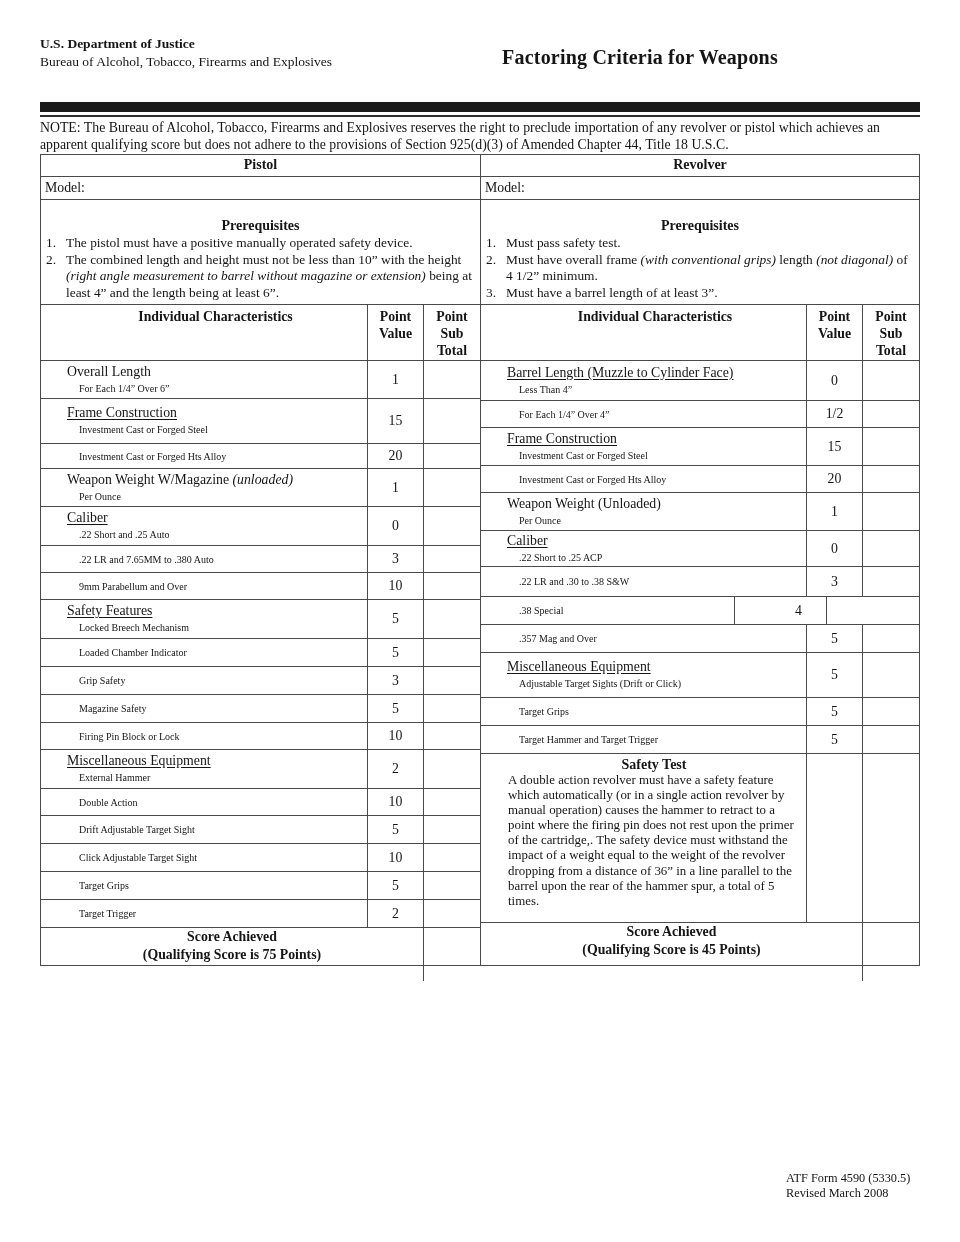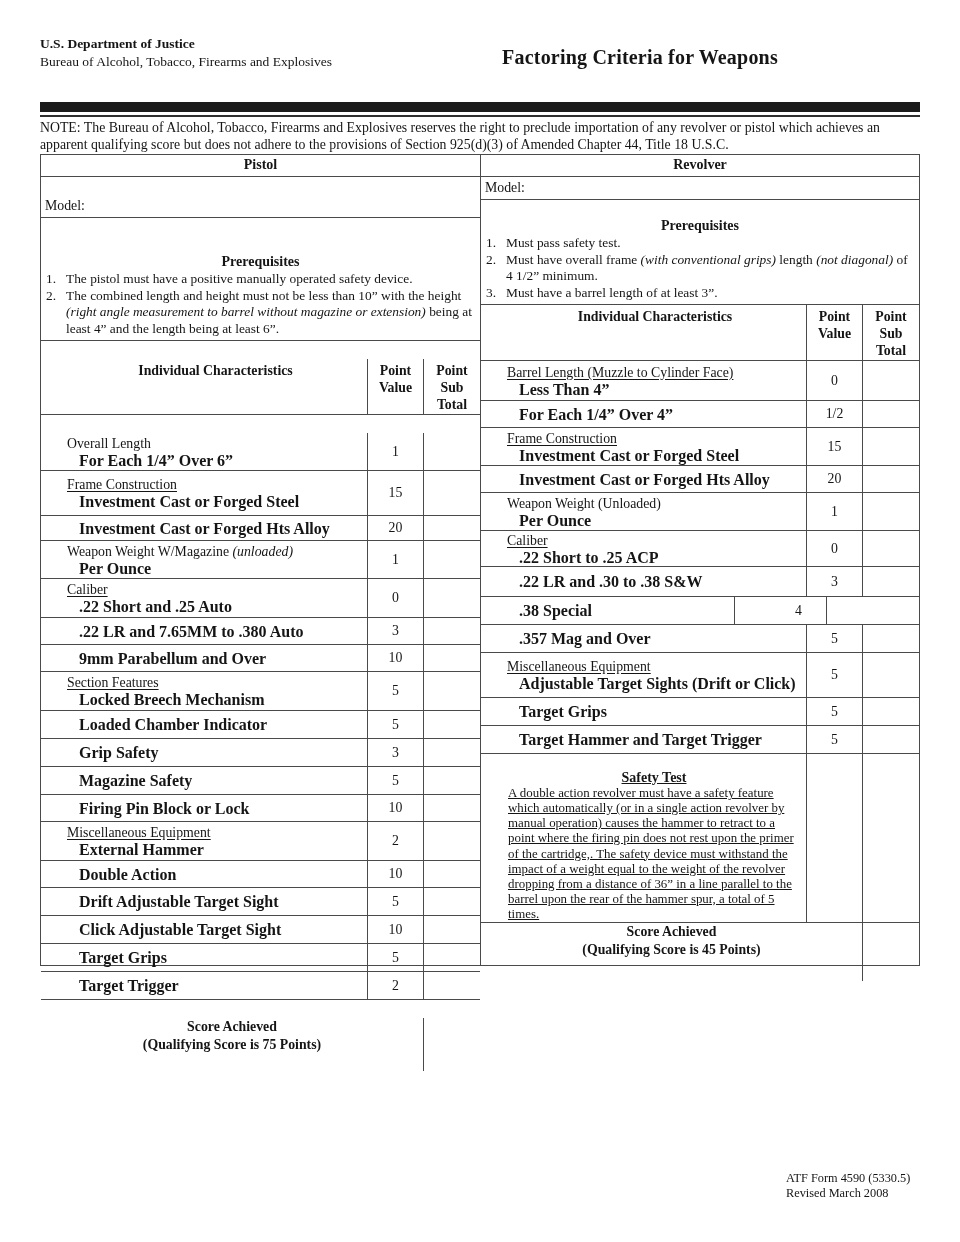--- a/index.html
+++ b/index.html
@@ -14,21 +14,21 @@
              font-size:20px;font-weight:bold;letter-spacing:.2px;}
   .bar{left:40px;top:102px;width:880px;height:10px;background:#1b1b1b;}
   .rule{left:40px;top:115px;width:880px;height:0;border-top:2px solid #2e2e2e;}
   .note{left:40px;top:120px;width:880px;font-size:13.8px;line-height:16.5px;}
 
   
   .ftable{left:40px;top:154px;width:880px;height:812px;border:1px solid #4a4a4a;
           display:flex;box-sizing:border-box;}
   .ftable *{box-sizing:border-box;}
   .half{display:flex;flex-direction:column;}
-  .half-l{width:440px;border-right:1px solid #4a4a4a;gap:18px;}
+  .half-l{width:440px;border-right:1px solid #4a4a4a;}
   .half-r{width:438px;}
   .r{display:flex;border-bottom:1px solid #4a4a4a;overflow:hidden;flex:none;}
   .r-last{border-bottom:none;}
   .r-title{height:22px;}
   .r-model{height:23px;}
   .r-prereq{height:89px;display:block;margin-top:16px;}
   .r-colhead{height:56px;}
   .c{overflow:hidden;}
   .c-char{flex:1;border-right:1px solid #4a4a4a;display:flex;flex-direction:column;
           justify-content:center;padding:1px 2px 1px 3px;margin-left:22px;}
@@ -42,22 +42,22 @@
   .model{flex:1;font-size:13.8px;padding:3px 0 0 4px;}
   .prereq-title{text-align:center;font-weight:bold;font-size:14px;padding-top:2px;}
   .prereq-list{font-size:13.4px;line-height:16.5px;padding:1px 4px 0 0;}
   .pr-item{position:relative;padding-left:25px;}
   .pr-num{position:absolute;left:5px;}
   .it{font-style:italic;}
   .ch{white-space:pre-line;text-align:center;font-weight:bold;font-size:13.8px;
       line-height:17px;padding-top:3px;display:block;}
   .g{font-size:13.8px;line-height:17px;padding-left:1px;}
   .g.u{text-decoration:underline;text-underline-offset:2px;}
-  .itm{font-size:16px;line-height:17px;padding-left:13px;font-weight:bold;}
-  .safety-cell{justify-content:flex-end;padding:2px 6px 0 5px;text-decoration:underline;}
+  .itm{font-size:10px;line-height:17px;padding-left:13px;}
+  .safety-cell{justify-content:flex-start;padding:2px 6px 0 5px;}
   .safety-title{text-align:center;font-weight:bold;font-size:14px;line-height:17px;}
   .safety-text{font-size:12.9px;line-height:15.1px;}
 
   .footer{left:786px;top:1171px;font-size:12.3px;line-height:15px;}
 </style>
 </head>
 <body>
 
 <div class="page">
 
@@ -146,21 +146,21 @@
           </div>
           <div class="r" style="height: 27px;">
             <div class="c c-char">
               <div class="itm">9mm Parabellum and Over</div>
             </div>
             <div class="c c-pv">10</div>
             <div class="c c-st"></div>
           </div>
           <div class="r" style="height: 39px;">
             <div class="c c-char">
-              <div class="g u"><span>Section Features</span></div>
+              <div class="g u"><span>Safety Features</span></div>
               <div class="itm">Locked Breech Mechanism</div>
             </div>
             <div class="c c-pv">5</div>
             <div class="c c-st"></div>
           </div>
           <div class="r" style="height: 28px;">
             <div class="c c-char">
               <div class="itm">Loaded Chamber Indicator</div>
             </div>
             <div class="c c-pv">5</div>

